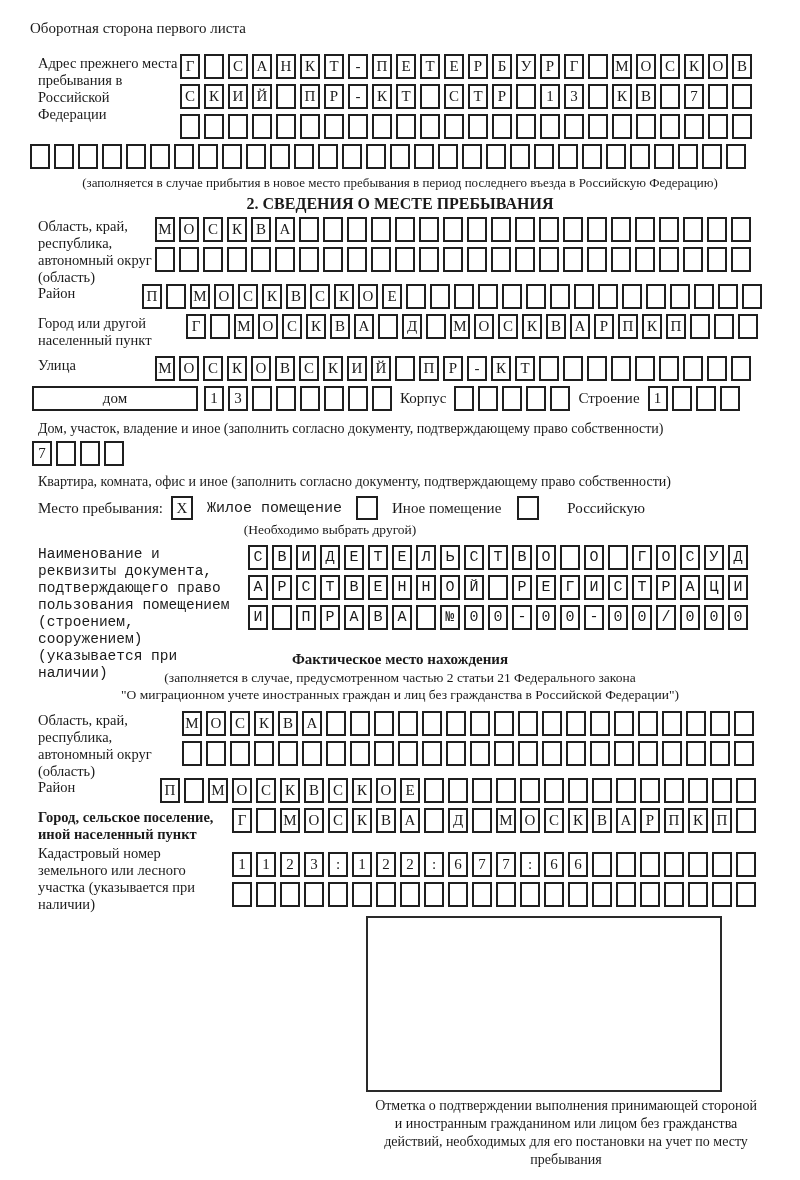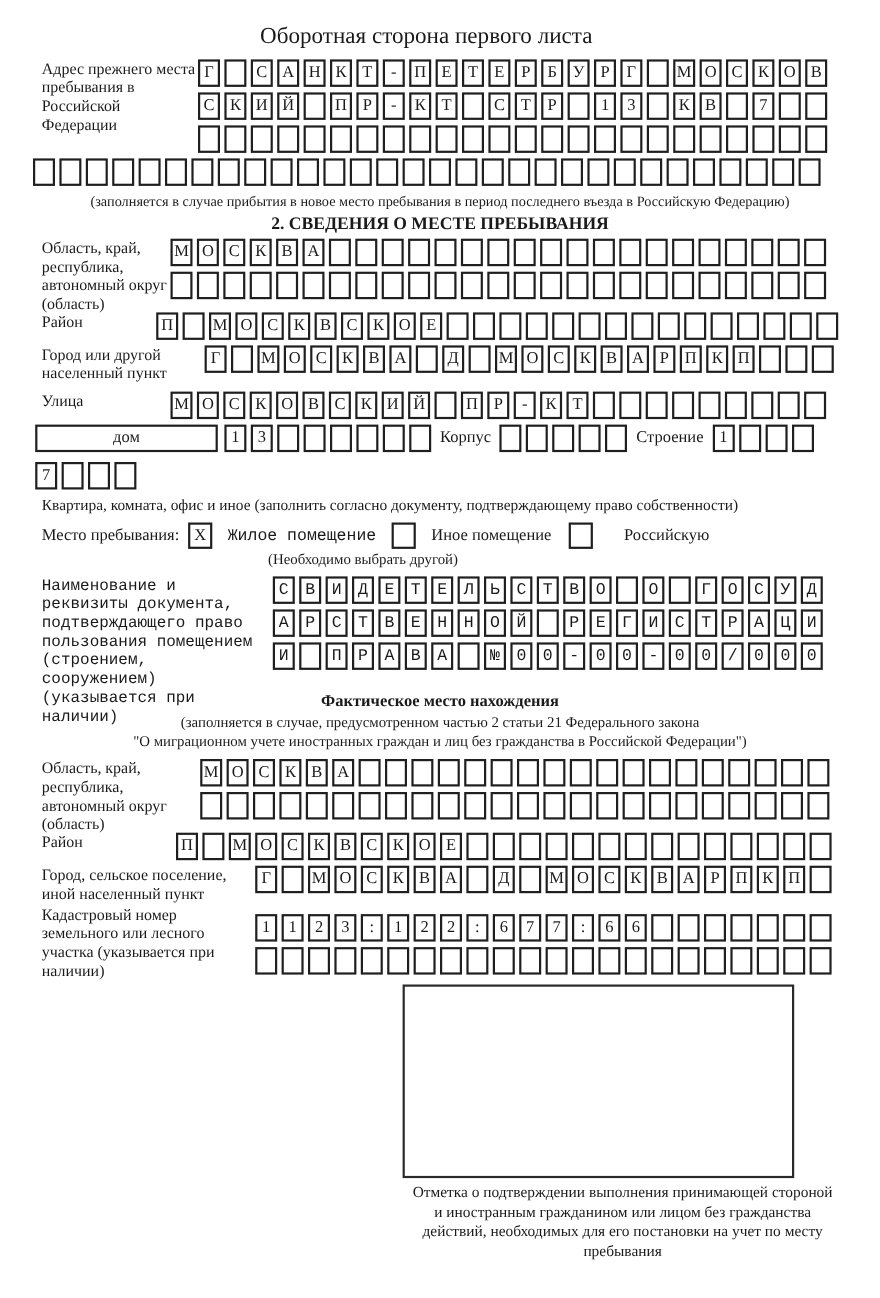--- a/index.html
+++ b/index.html
@@ -1,21 +1,21 @@
 <!DOCTYPE html>
 <html><head>
 <meta charset="utf-8">
 <style>
   html,body{margin:0;padding:0;}
   body{
     width:800px;height:1180px;background:#ffffff;color:#1a1a1a;
     font-family:"Liberation Serif", serif;overflow:hidden;position:relative;
   }
   .page{padding:20px 30px 0 30px;}
-  .header-note{text-align:center;padding-right:25px;font-size:21px;height:18px;}
+  .header-note{text-align:left;padding-right:25px;font-size:15px;height:18px;}
 
   
   .cells{display:flex;gap:4px;margin-bottom:5px;}
   .cell{
     flex:none;width:16px;height:21px;border:2px solid #1f1f1f;
     text-align:center;font-size:15px;line-height:21px;font-weight:normal;
     overflow:hidden;
   }
 
   .group{position:relative;}
@@ -38,21 +38,21 @@
   .g-region{margin-top:0;}
   .g-region .label{width:120px;}
   .g-district{margin-top:12px;}
   .g-city{min-height:36px;}
   .g-city .label{width:150px;}
   .g-street{margin-top:6px;}
   .g-factregion{margin-top:8px;}
   .g-factregion .label{width:150px;}
   .g-factdistrict{margin-top:12px;}
   .g-factcity{min-height:36px;}
-  .g-factcity .label{width:200px;}
+  .g-factcity .label{width:200px;font-weight:bold;}
   .g-cadastre{min-height:68px;}
   .g-cadastre .label{width:175px;}
   .g-cadastre .cells{margin-top:0;}
   .g-cadastre .rows{padding-top:8px;}
   .g-doc{margin-top:6px;min-height:104px;font-family:Liberation Mono, monospace;}
   .g-doc .label{width:205px;}
 
   .house-row{display:flex;align-items:flex-start;margin-left:2px;margin-top:2px;margin-bottom:4px;}
   .apt-row{display:flex;align-items:flex-start;margin-left:2px;margin-top:4px;margin-bottom:2px;}
   .longbox{
@@ -380,20 +380,21 @@
         <span class="cell"></span>
       </div>
     <div class="inline-label">Строение</div>
     <div class="cells">
         <span class="cell">1</span>
         <span class="cell"></span>
         <span class="cell"></span>
         <span class="cell"></span>
       </div>
   </div>
+  <div class="leftnote">Дом, участок, владение и иное (заполнить согласно документу, подтверждающему право собственности)</div>
 
   <div class="apt-row">
     <div class="cells">
         <span class="cell">7</span>
         <span class="cell"></span>
         <span class="cell"></span>
         <span class="cell"></span>
       </div>
   </div>
   <div class="leftnote">Квартира, комната, офис и иное (заполнить согласно документу, подтверждающему право собственности)</div>

